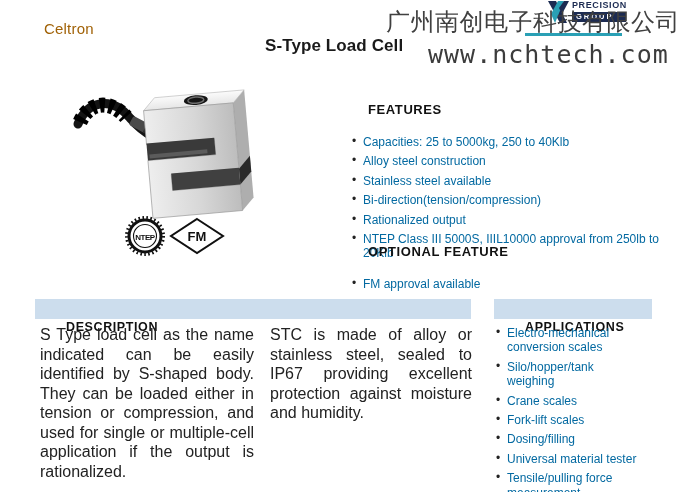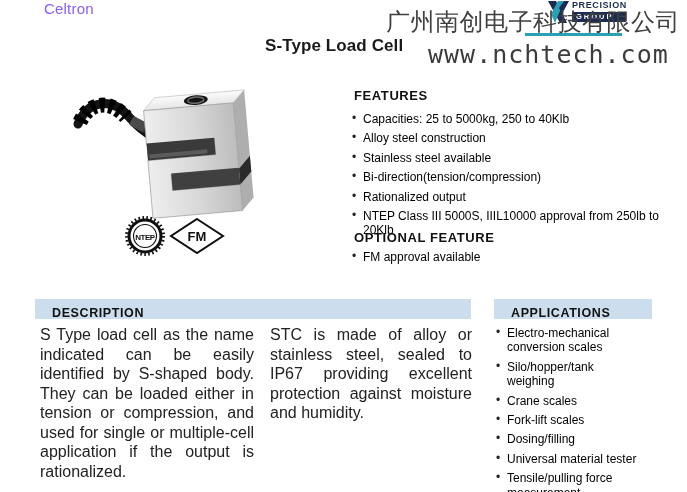--- a/index.html
+++ b/index.html
@@ -3,21 +3,21 @@
 <meta charset="utf-8">
 <style>
   html,body { margin:0; padding:0; background:#ffffff; }
   .page {
     position:relative; width:687px; height:492px; background:#ffffff;
     font-family:"Liberation Sans", sans-serif; color:#1a1a1a; overflow:hidden;
   }
   .abs { position:absolute; }
 
   
-  .brand { left:44px; top:0; font-size:15px; color:#8b5cf6; letter-spacing:0.2px; }
+  .brand { left:44px; top:20px; font-size:15px; color:#a16207; letter-spacing:0.2px; }
   .title { left:265px; top:36px; font-size:17px; font-weight:bold; margin:0; letter-spacing:0.1px; }
 
   
   .vpg-logo { left:547px; top:1px; display:flex; align-items:flex-start; gap:3px; z-index:1; }
   .vpg-text { display:flex; flex-direction:column; align-items:flex-start; }
   .vpg-line1 { font-size:9px; font-weight:bold; color:#1c2b52; letter-spacing:0.6px; line-height:1; }
   .vpg-line2 { font-size:7.5px; font-weight:bold; color:#ffffff; background:#1c2b52;
                padding:1px 12px 1px 4px; letter-spacing:2px; margin-top:2px; line-height:1; }
 
   
@@ -25,24 +25,24 @@
             z-index:5; letter-spacing:0.5px; font-family:"DejaVu Sans", sans-serif; }
   .wm-web { left:428px; top:40px; font-size:25px; color:#3c3c3c; white-space:nowrap;
             z-index:5; letter-spacing:1px; font-family:"DejaVu Sans Mono", monospace; }
   .wm-underline { left:525px; top:33px; width:97px; height:3px; background:#2aa0b5; z-index:4; }
 
   
   .product { left:70px; top:84px; }
   .certs   { left:120px; top:214px; }
 
   
-  .sec-h { font-size:13px; font-weight:bold; letter-spacing:0.6px; margin:4px; color:#111; }
+  .sec-h { font-size:13px; font-weight:bold; letter-spacing:0.6px; margin:18px; color:#111; }
   ul.blist { list-style:none; margin:0; padding:0; }
   ul.blist li { position:relative; padding-left:13px; font-size:12px; line-height:1.2;
-                margin-bottom:5px; white-space:pre-line; color:#000000; }
+                margin-bottom:5px; white-space:pre-line; color:#0369a1; }
   ul.blist li::before { content:"\2022"; position:absolute; left:2px; top:-1px; color:#222; }
 
   .features { left:350px; top:84px; width:322px; }
   .features ul { margin-top:9px; }
   .optional { left:350px; top:226px; width:322px; }
   .optional ul { margin-top:5px; }
 
   
   .band { height:20px; background:#ccdded; }
   .band .sec-h { font-size:12.5px; padding:3px 0 0 13px; }

